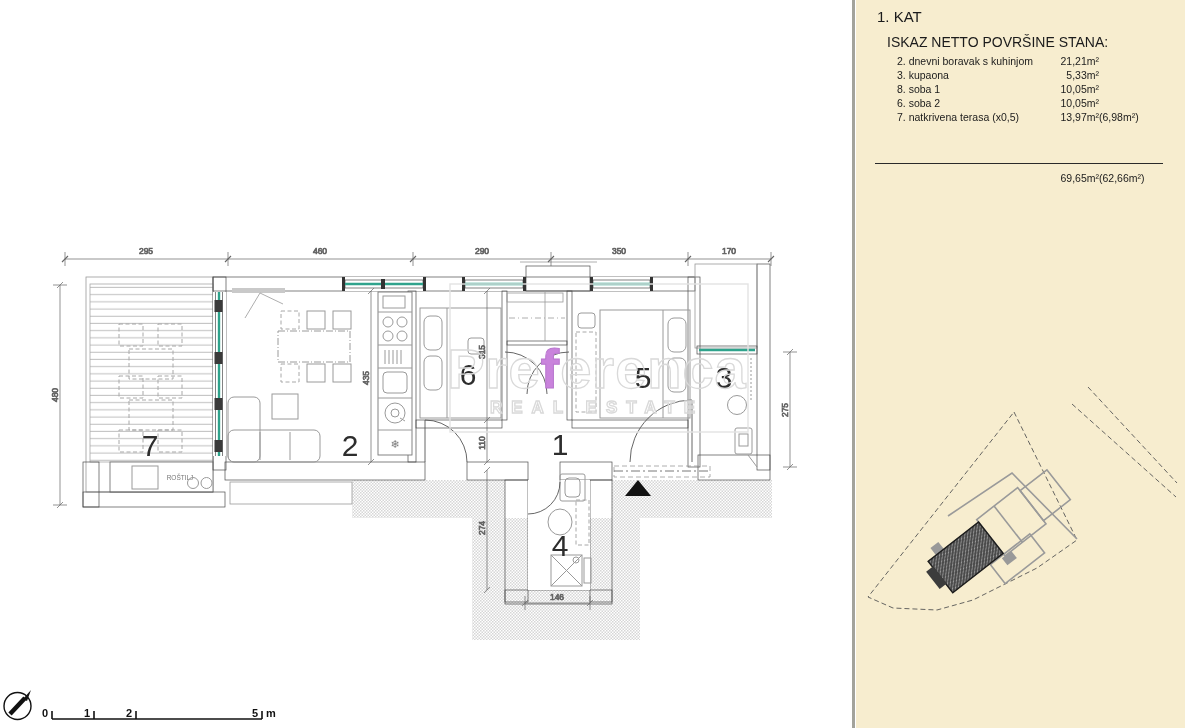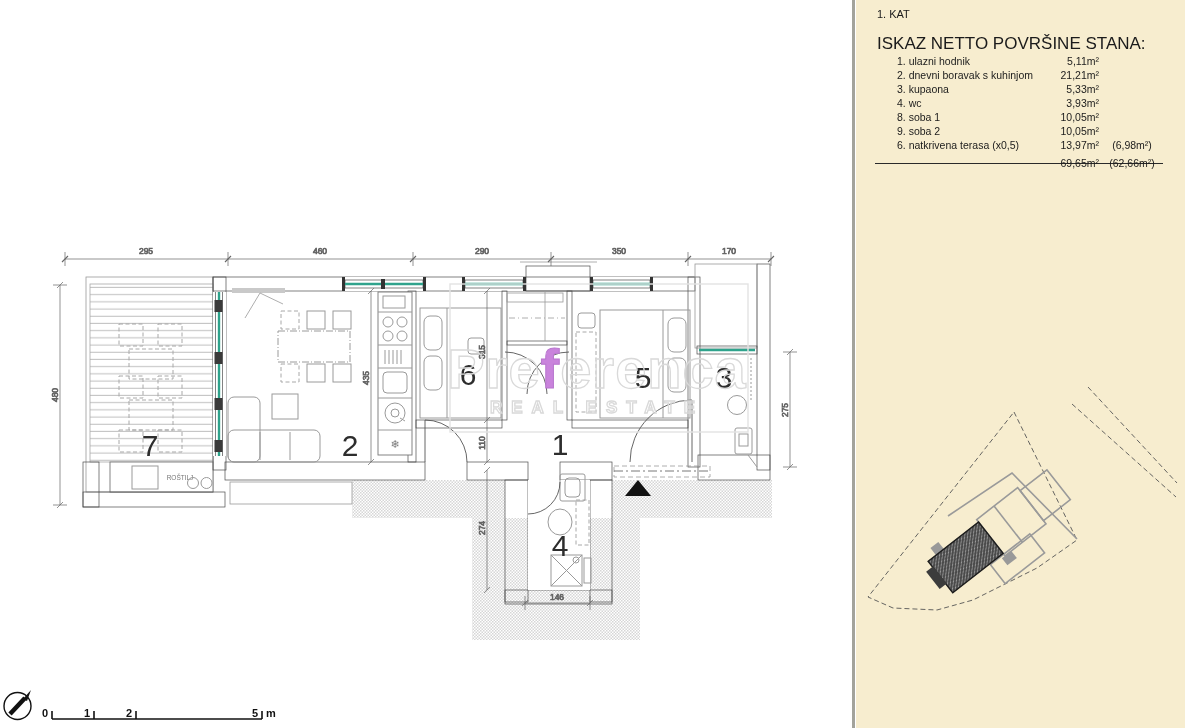--- a/index.html
+++ b/index.html
@@ -9,30 +9,30 @@
 
   
   #panel { position:absolute; left:856px; top:0; width:329px; height:728px;
            background:#F7EDCF; }
   #separator { position:absolute; left:852px; top:0; width:3px; height:728px;
                background:#a3a39c; }
 
   
   #legend { position:absolute; left:856px; top:0; width:329px; height:250px;
             color:#1b1b1b; font-size:10.5px; }
-  .lg-kat   { position:absolute; left:21px; top:8px;  font-size:11px; }
-  .lg-title { position:absolute; left:21px; top:34px; font-size:17px;text-align:center; }
+  .lg-kat   { position:absolute; left:21px; top:8px;  font-size:15px; }
+  .lg-title { position:absolute; left:31px; top:34px; font-size:14px;text-align:center; }
   .lg-rows  { position:absolute; left:21px; top:55px; width:288px; }
   .lg-row   { display:flex; height:14px; line-height:13.5px; }
   .lg-name  { flex:1; padding-left:20px; white-space:nowrap; }
   .lg-area  { width:62px; text-align:right; }
-  .lg-extra { width:66px; text-align:center; }
+  .lg-extra { width:66px; text-align:left; }
   .lg-line  { position:absolute; left:19px; top:163px; width:288px;
               border-top:1.6px solid #2a2a2a; }
-  .lg-totals{ position:absolute; left:21px; top:157px; width:288px; display:flex;
+  .lg-totals{ position:absolute; left:21px; top:172px; width:288px; display:flex;
               height:14px; line-height:13.5px; }
   .lg-totals .sp { flex:1; }
 
   svg#plan-svg { position:absolute; left:0; top:0; width:1200px; height:728px; }
 
   
   .thin  { stroke:#555; stroke-width:0.8; fill:none; }
   .thin2 { stroke:#999; stroke-width:0.8; fill:none; }
   .furn  { stroke:#9a9a9a; stroke-width:1; fill:none; }
   .furnD { stroke:#a8a8a8; stroke-width:1; fill:none; stroke-dasharray:4 2.5; }
@@ -375,51 +375,41 @@
         <text x="266" y="717">m</text>
       </g>
     </g>
   </svg>
 
   <div id="legend">
     <div class="lg-kat">1. KAT</div>
     <div class="lg-title">ISKAZ NETTO POVRŠINE STANA:</div>
     <div class="lg-rows">
       <div class="lg-row">
-        <span class="lg-name">1. ulazni hodnik</span>
-        <span class="lg-area">5,11m²</span>
-        <span class="lg-extra"></span>
-      </div>
-      <div class="lg-row">
         <span class="lg-name">2. dnevni boravak s kuhinjom</span>
         <span class="lg-area">21,21m²</span>
         <span class="lg-extra"></span>
       </div>
       <div class="lg-row">
         <span class="lg-name">3. kupaona</span>
         <span class="lg-area">5,33m²</span>
         <span class="lg-extra"></span>
       </div>
       <div class="lg-row">
-        <span class="lg-name">4. wc</span>
-        <span class="lg-area">3,93m²</span>
-        <span class="lg-extra"></span>
-      </div>
-      <div class="lg-row">
         <span class="lg-name">8. soba 1</span>
         <span class="lg-area">10,05m²</span>
         <span class="lg-extra"></span>
       </div>
       <div class="lg-row">
-        <span class="lg-name">9. soba 2</span>
+        <span class="lg-name">6. soba 2</span>
         <span class="lg-area">10,05m²</span>
         <span class="lg-extra"></span>
       </div>
       <div class="lg-row">
-        <span class="lg-name">6. natkrivena terasa (x0,5)</span>
+        <span class="lg-name">7. natkrivena terasa (x0,5)</span>
         <span class="lg-area">13,97m²</span>
         <span class="lg-extra">(6,98m²)</span>
       </div>
     </div>
     <div class="lg-line"></div>
     <div class="lg-totals">
       <span class="sp"></span>
       <span class="lg-area">69,65m²</span>
       <span class="lg-extra">(62,66m²)</span>
     </div>

